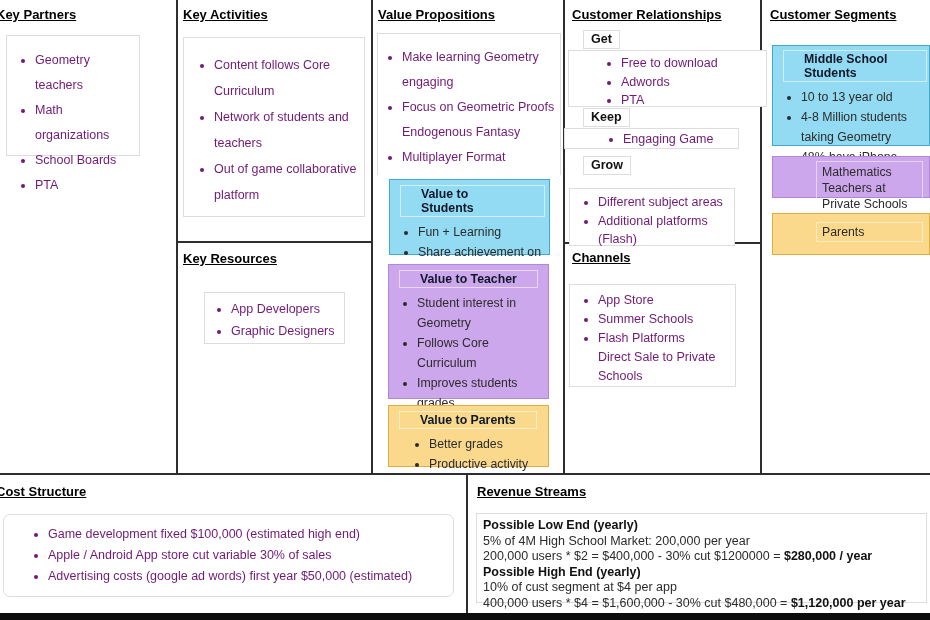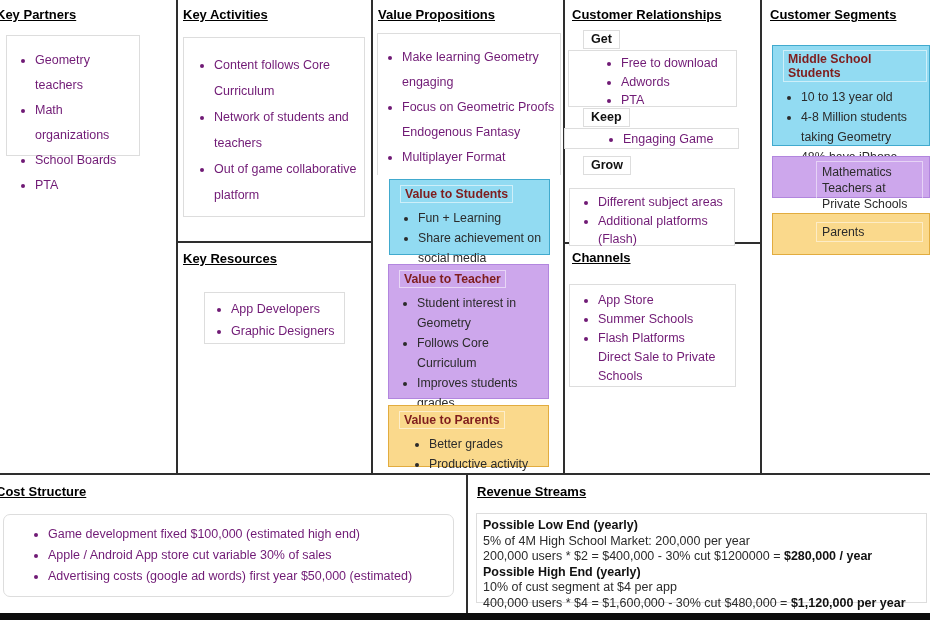--- a/index.html
+++ b/index.html
@@ -34,22 +34,22 @@
   ul.lh18 li { line-height: 18.5px; }
   .nobullet { list-style: none; }
   
   .mini-label {
     position: absolute; background: #fff; border: 1px solid #ddd;
     font-size: 12.5px; font-weight: bold; color:#111; padding: 1px 7px 2px 7px;
   }
   
   .cbox { position: absolute; font-size: 12.3px; }
   .cbox .cbox-title {
-    display: inline-block; font-weight: bold; color: #7f1d1d; font-size: 12.3px;
-    border: 1px solid rgba(255,255,255,0.55); padding: 1px 4px;
+    display: inline-block; font-weight: bold; color: #0f172a; font-size: 12.3px;
+    border: 1px solid rgba(255,255,255,0.55); padding: 1px 20px;
   }
   .cbox ul { list-style: disc; margin-top: 5px; }
   .cbox li { line-height: 20px; }
   .blue   { background: #92DBF2; border: 1px solid #41AACE; }
   .purple { background: #CDA7EC; border: 1px solid #B286DE; }
   .yellow { background: #FAD98C; border: 1px solid #E2AC3F; }
   .ghost-rect { display:block; border: 1px solid rgba(255,255,255,0.5); padding: 2px 5px; margin-left: 37px; }
   
   .rev-line { line-height: 15.5px; font-size: 12.5px; }
   .b { font-weight: bold; color:#111; }
@@ -127,21 +127,21 @@
     <span class="cbox-title">Value to Parents</span>
     <ul style="padding-left:30px;">
       <li>Better grades</li>
       <li>Productive activity</li>
     </ul>
   </div>
 
   <div class="sec-title" style="left:572px; top:7px;">Customer Relationships</div>
 
   <div class="mini-label" style="left:583px; top:30px;">Get</div>
-  <div class="wbox" style="left:568px; top:50px; width:169px; height:57px; padding:3px 2px 0 0;">
+  <div class="wbox" style="left:568px; top:50px; width:199px; height:57px; padding:3px 2px 0 0;">
     <ul class="lh18" style="padding-left:52px;">
       <li>Free to download</li>
       <li>Adwords</li>
       <li>PTA</li>
     </ul>
   </div>
 
   <div class="mini-label" style="left:583px; top:108px;">Keep</div>
   <div class="wbox" style="left:564px; top:128px; width:175px; height:21px; padding:1px 2px 0 0;">
     <ul class="lh18" style="padding-left:58px;">

